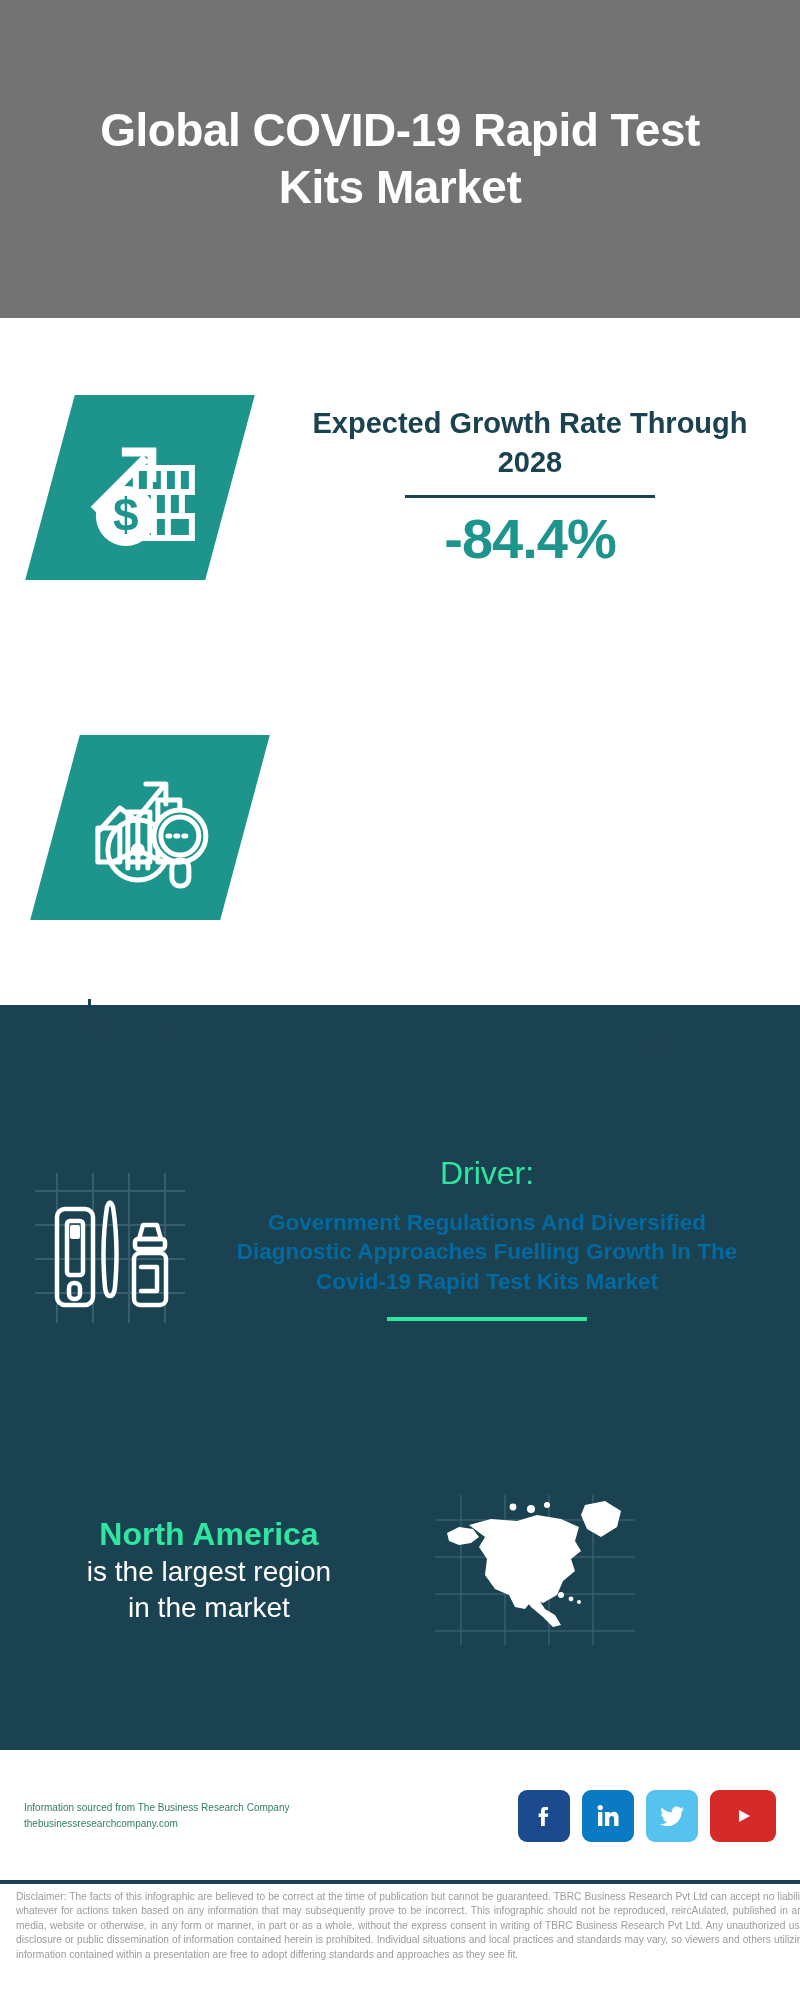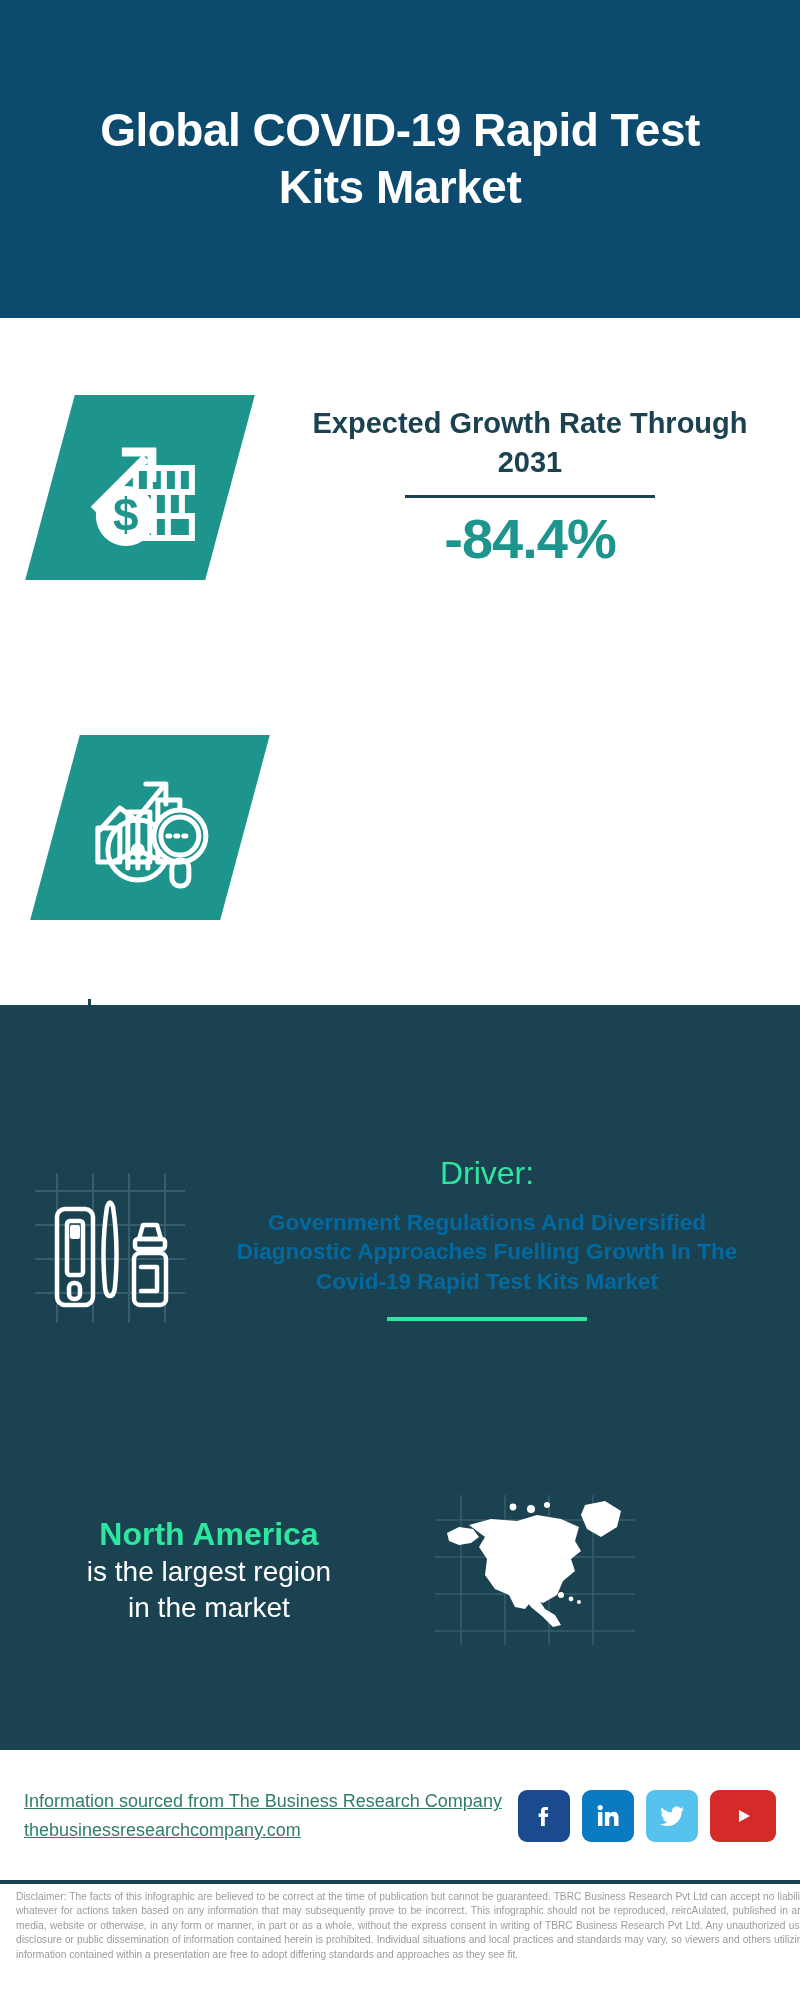--- a/index.html
+++ b/index.html
@@ -9,21 +9,21 @@
     background:#ffffff;
     width:800px; height:2000px;
     position:relative;
     overflow:hidden;
   }
   .page { width:800px; height:2000px; position:relative; }
 
   
   .header {
     position:absolute; left:0; top:0; width:800px; height:318px;
-    background:#0c4a6e;
+    background:#737373;
     display:flex; align-items:center; justify-content:center;
   }
   .header-title {
     color:#ffffff;
     font-size:46px; font-weight:bold; line-height:1.25;
     text-align:center; letter-spacing:-0.5px;
     max-width:640px;
   }
 
   
@@ -65,21 +65,21 @@
   .region-text { width:500px; text-align:center; }
   .region-name { color:#2ee6a0; font-size:32px; font-weight:bold; line-height:1.25; }
   .region-sub { color:#ffffff; font-size:28px; font-weight:normal; line-height:1.3; }
   .region-map { width:280px; display:flex; justify-content:center; }
 
   
   .footer {
     position:absolute; left:0; top:1750px; width:800px; height:132px;
     background:#ffffff; display:flex; align-items:center; padding:0 24px;
   }
-  .src-text { color:#2f7d6a; font-size:18px; line-height:1.6; flex:1;text-decoration:underline; }
+  .src-text { color:#2f7d6a; font-size:10px; line-height:1.6; flex:1; }
   .socials { display:flex; gap:12px; align-items:center; }
   .social {
     width:52px; height:52px; border-radius:9px;
     display:flex; align-items:center; justify-content:center;
     color:#fff; font-weight:bold;
   }
 
   .disclaimer-bar { position:absolute; left:0; top:1880px; width:800px; height:120px; background:#ffffff; }
   .disclaimer-line { position:absolute; left:0; top:0; width:800px; height:4px; background:#1b4251; }
   .disclaimer {
@@ -122,21 +122,21 @@
               <line x1="92" y1="92" x2="92" y2="114"></line>
             </g>
 
             <circle cx="50" cy="92" r="30" fill="#fff"></circle>
             <text x="50" y="107" font-family="Liberation Sans, sans-serif" font-size="46" font-weight="bold" fill="#1d958c" text-anchor="middle">$</text>
           </svg>
         </div>
       </div>
     </div>
     <div class="stat-block" style="width:500px;">
-      <div class="stat-title">Expected Growth Rate Through 2031</div>
+      <div class="stat-title">Expected Growth Rate Through 2028</div>
       <div class="rule" style="width:250px;"></div>
       <div class="stat-value">-84.4%</div>
     </div>
   </div>
 
   <div class="row" style="top:715px; left:0; height:225px;">
     <div style="width:300px; display:flex; justify-content:center;">
       <div class="para" style="width:190px; height:185px;">
         <div class="icoholder">
           <svg width="128" height="128" viewBox="0 0 128 128" aria-hidden="true">

